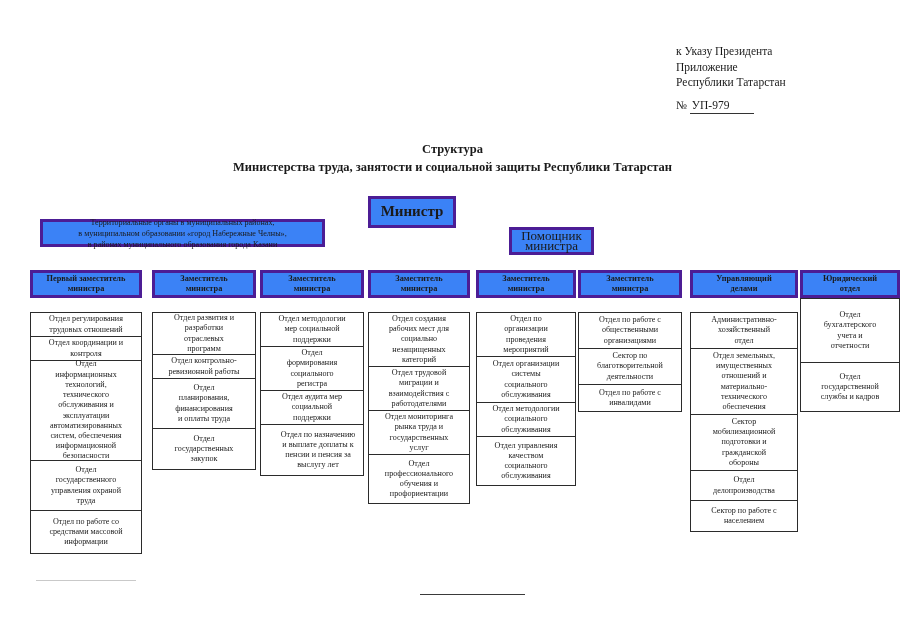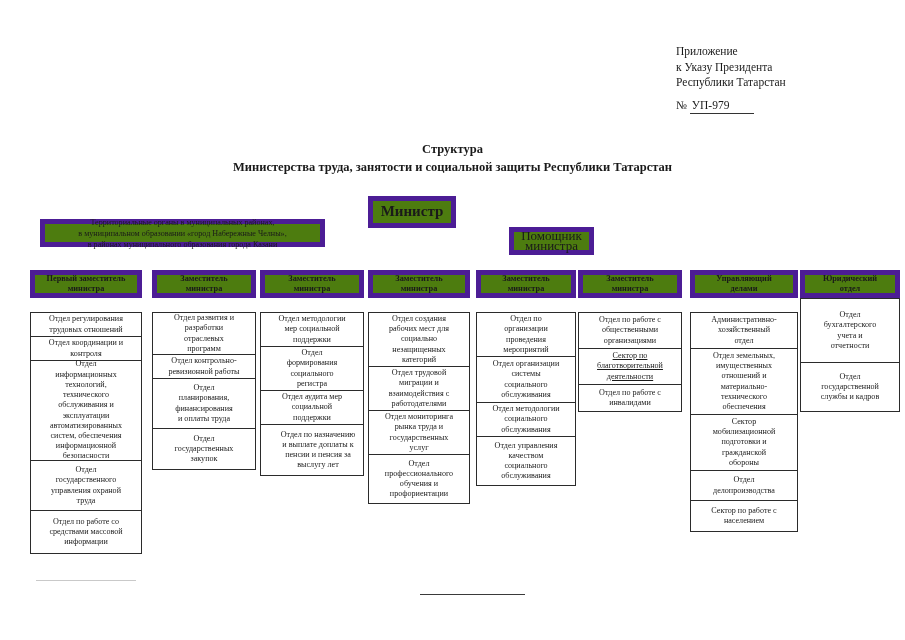--- a/index.html
+++ b/index.html
@@ -46,22 +46,22 @@
     text-align: center;
     font-weight: bold;
     font-size: 12.5px;
     line-height: 18px;
   }
   .doc-title .l2 { font-size: 12.5px; }
 
   
   .box {
     position: absolute;
-    border: 5px solid #4c1d95;
-    background: #4d7c0f;
+    border: 3px solid #4c1d95;
+    background: #3b82f6;
     display: flex;
     align-items: center;
     justify-content: center;
     text-align: center;
     font-size: 8.1px;
     line-height: 9.6px;
     padding: 1px 2px;
   }
 
   
@@ -124,22 +124,22 @@
     width: 100px; height: 1px;
     background: #c9c9c9;
   }
 </style>
 </head>
 <body>
 
 <div class="page">
 
   <div class="header-note">
+    <div class="ln">к Указу Президента</div>
     <div class="ln">Приложение</div>
-    <div class="ln">к Указу Президента</div>
     <div class="ln">Республики Татарстан</div>
     <div class="ln hn-num"><span>№</span>&nbsp;<span class="u u-num">УП-979</span></div>
   </div>
 
   <div class="doc-title">
     <div class="l1">Структура</div>
     <div class="l2">Министерства труда, занятости и социальной защиты Республики Татарстан</div>
   </div>
 
   <div class="box" id="minister-box">Министр</div>
@@ -312,21 +312,21 @@
       <div class="box head-box" style="left: 578px; width: 104px;">
         <span style="white-space: pre-line;">Заместитель
 министра</span>
       </div>
       <div class="stack" style="left: 578px; top: 312px; width: 104px;">
         <div class="cell" style="height: 36px;">
           <span style="white-space: pre-line;">Отдел по работе с
 общественными
 организациями</span>
         </div>
-        <div class="cell" style="height: 36px; text-decoration: underline;">
+        <div class="cell" style="height: 36px;">
           <span style="white-space: pre-line;">Сектор по
 благотворительной
 деятельности</span>
         </div>
         <div class="cell" style="height: 26px;">
           <span style="white-space: pre-line;">Отдел по работе с
 инвалидами</span>
         </div>
       </div>
       <div class="box head-box" style="left: 690px; width: 108px;">

